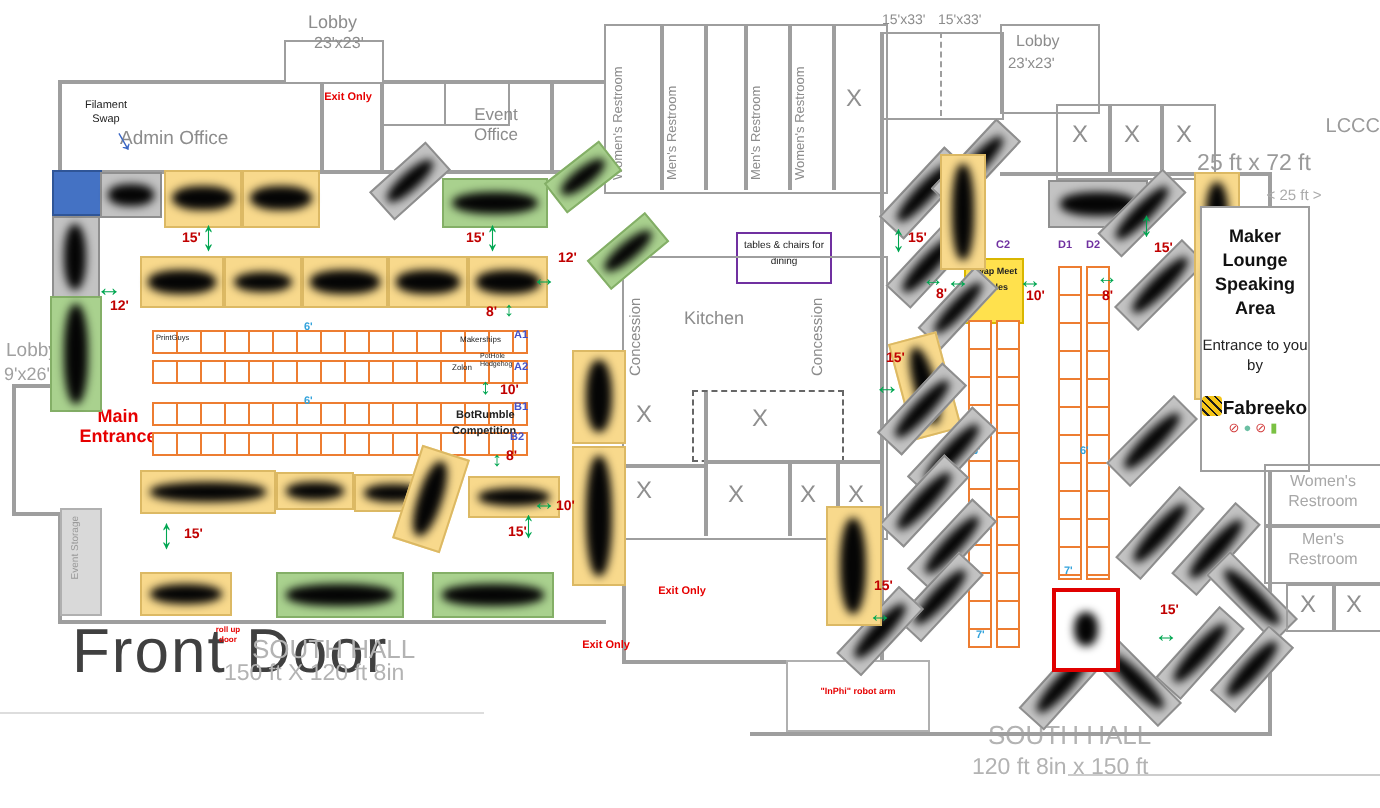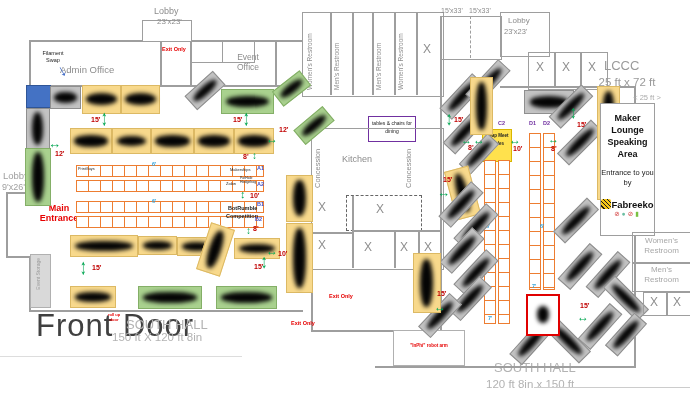--- a/index.html
+++ b/index.html
@@ -356,21 +356,21 @@
   <span class="dimr" style="left:513px;top:145px">10'</span>
   <span class="dimr" style="left:551px;top:145px">8'</span>
   <span class="ar" style="left:548px;top:134px;font-size:11px">↔</span>
   <span class="dimr" style="left:577px;top:121px">15'</span>
   <span class="ar" style="left:570px;top:105px;font-size:13px;transform:scaleY(1.4)">↕</span>
   <span class="dimr" style="left:437px;top:290px">15'</span>
   <span class="ar" style="left:434px;top:301px;font-size:12px">↔</span>
   <span class="dimr" style="left:580px;top:302px">15'</span>
   <span class="ar" style="left:577px;top:311px;font-size:12px">↔</span>
 
-  <div class="lbl" style="left:604px;top:58px;width:86px;text-align:left;font-size:13px;color:#9a9a9a">LCCC</div>
+  <div class="lbl" style="left:604px;top:58px;width:86px;text-align:right;font-size:10px;color:#9a9a9a">LCCC</div>
   <div class="lbl" style="left:584px;top:76px;width:86px;text-align:center;font-size:11.5px;color:#9a9a9a">25 ft x 72 ft</div>
   <div class="lbl" style="left:604px;top:93px;width:86px;text-align:center;font-size:7.5px;color:#ababab">&lt;  25 ft  &gt;</div>
   <div class="box" style="left:600px;top:103px;width:53px;height:131px;background:#fff">
     <div style="position:absolute;left:0;top:8px;width:100%;text-align:center;font-size:9px;font-weight:bold;line-height:1.35;color:#111">Maker Lounge Speaking Area</div>
     <div style="position:absolute;left:0;top:64px;width:100%;text-align:center;font-size:7.5px;line-height:1.3;color:#222">Entrance to you by</div>
     <div style="position:absolute;left:0;top:90px;width:100%;text-align:center">
       <span class="logo-glyph"></span><span style="font-size:9.5px;font-weight:bold;color:#111">Fabreeko</span>
     </div>
     <div style="position:absolute;left:0;top:106px;width:100%;text-align:center;font-size:6.5px;letter-spacing:2px">
       <span style="color:#d23b3b">⊘</span><span style="color:#6bbfa3">●</span><span style="color:#d23b3b">⊘</span><span style="color:#7ac143">▮</span>

